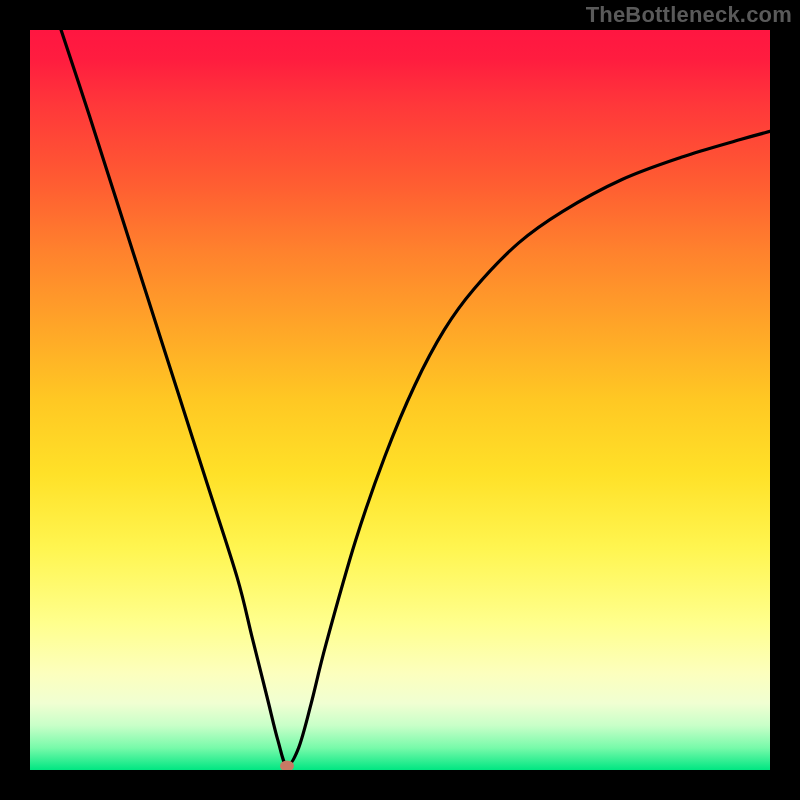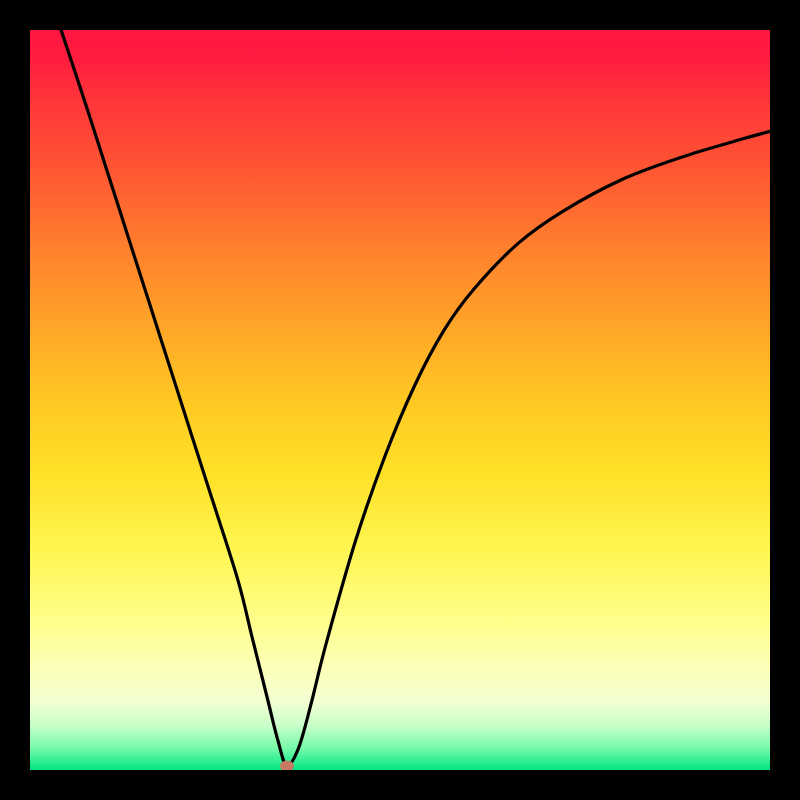--- a/index.html
+++ b/index.html
@@ -75,20 +75,21 @@
     height: 11px;
     border-radius: 50%;
     transform: translate(-50%, -50%);
   }
 </style>
 </head>
 <body>
 
 <div class="frame">
 
+  <div class="watermark">TheBottleneck.com</div>
 
   <div class="plot-area">
     <div class="gradient"></div>
 
     <svg class="curve" viewBox="0 0 740 740" preserveAspectRatio="none">
       <path d="M 31.08 0.00 C 35.77 14.18, 49.58 55.50, 59.20 85.10 C 68.82 114.70, 78.93 146.77, 88.80 177.60 C 98.67 208.43, 108.53 239.27, 118.40 270.10 C 128.27 300.93, 138.13 331.77, 148.00 362.60 C 157.87 393.43, 167.73 424.27, 177.60 455.10 C 187.47 485.93, 199.80 522.32, 207.20 547.60 C 214.60 572.88, 217.07 587.07, 222.00 606.80 C 226.93 626.53, 232.48 648.73, 236.80 666.00 C 241.12 683.27, 244.57 698.81, 247.90 710.40 C 251.23 721.99, 253.33 734.33, 256.78 735.56 C 260.23 736.79, 264.55 728.16, 268.62 717.80 C 272.69 707.44, 276.64 690.67, 281.20 673.40 C 285.76 656.13, 288.60 641.33, 296.00 614.20 C 303.40 587.07, 315.73 542.05, 325.60 510.60 C 335.47 479.15, 345.33 451.40, 355.20 425.50 C 365.07 399.60, 374.93 376.17, 384.80 355.20 C 394.67 334.23, 404.53 315.73, 414.40 299.70 C 424.27 283.67, 431.67 273.43, 444.00 259.00 C 456.33 244.57, 473.60 226.07, 488.40 213.12 C 503.20 200.17, 515.53 191.91, 532.80 181.30 C 550.07 170.69, 572.27 158.48, 592.00 149.48 C 611.73 140.48, 631.47 133.94, 651.20 127.28 C 670.93 120.62, 695.60 113.84, 710.40 109.52 C 725.20 105.20, 735.07 102.74, 740.00 101.38"></path>
     </svg>
 
     <div class="marker" title="#c77964" style="left: 256.78px; top: 735.56px; background: rgb(199, 121, 100);"></div>
   </div>

